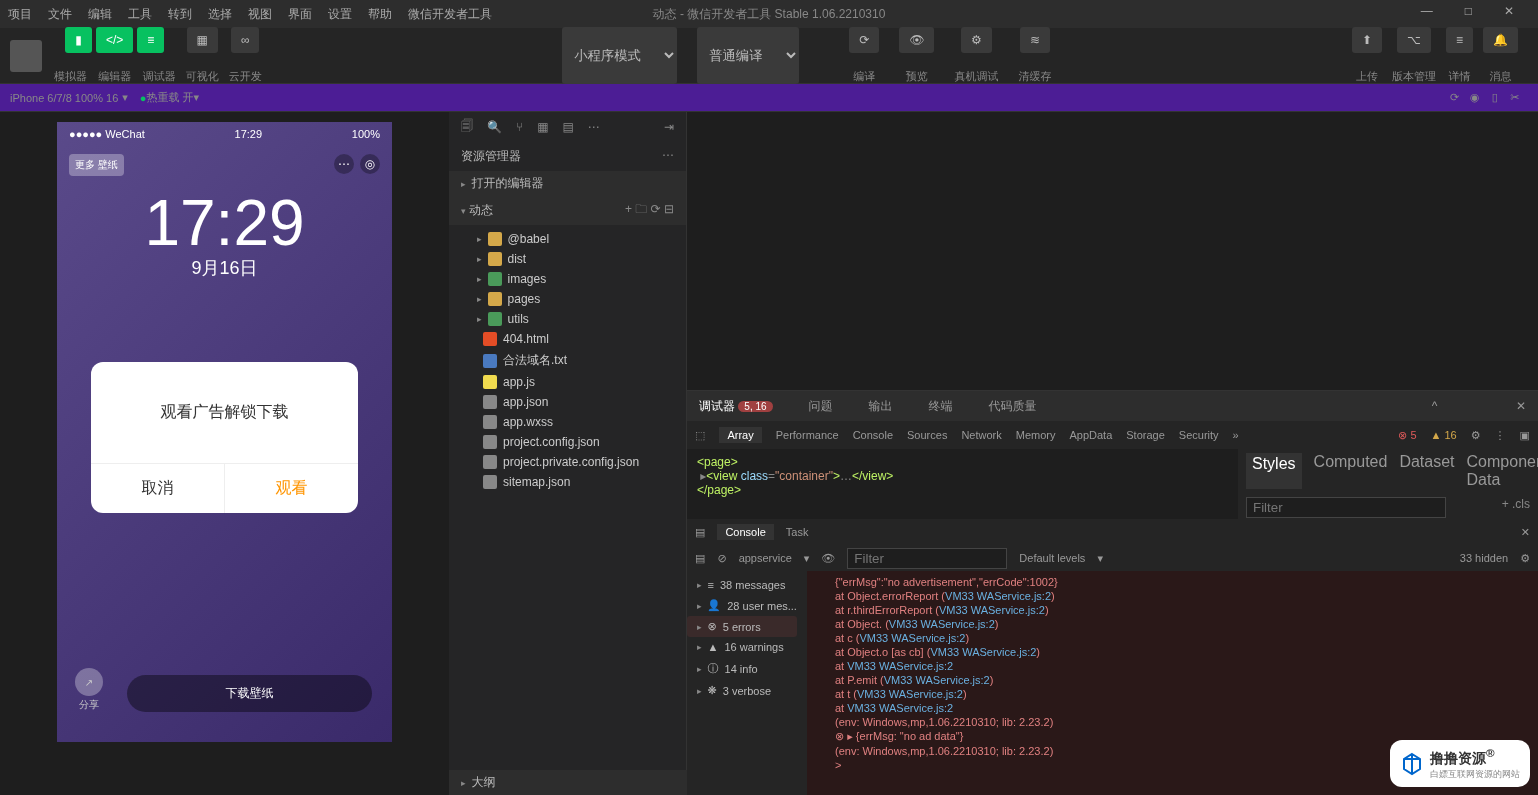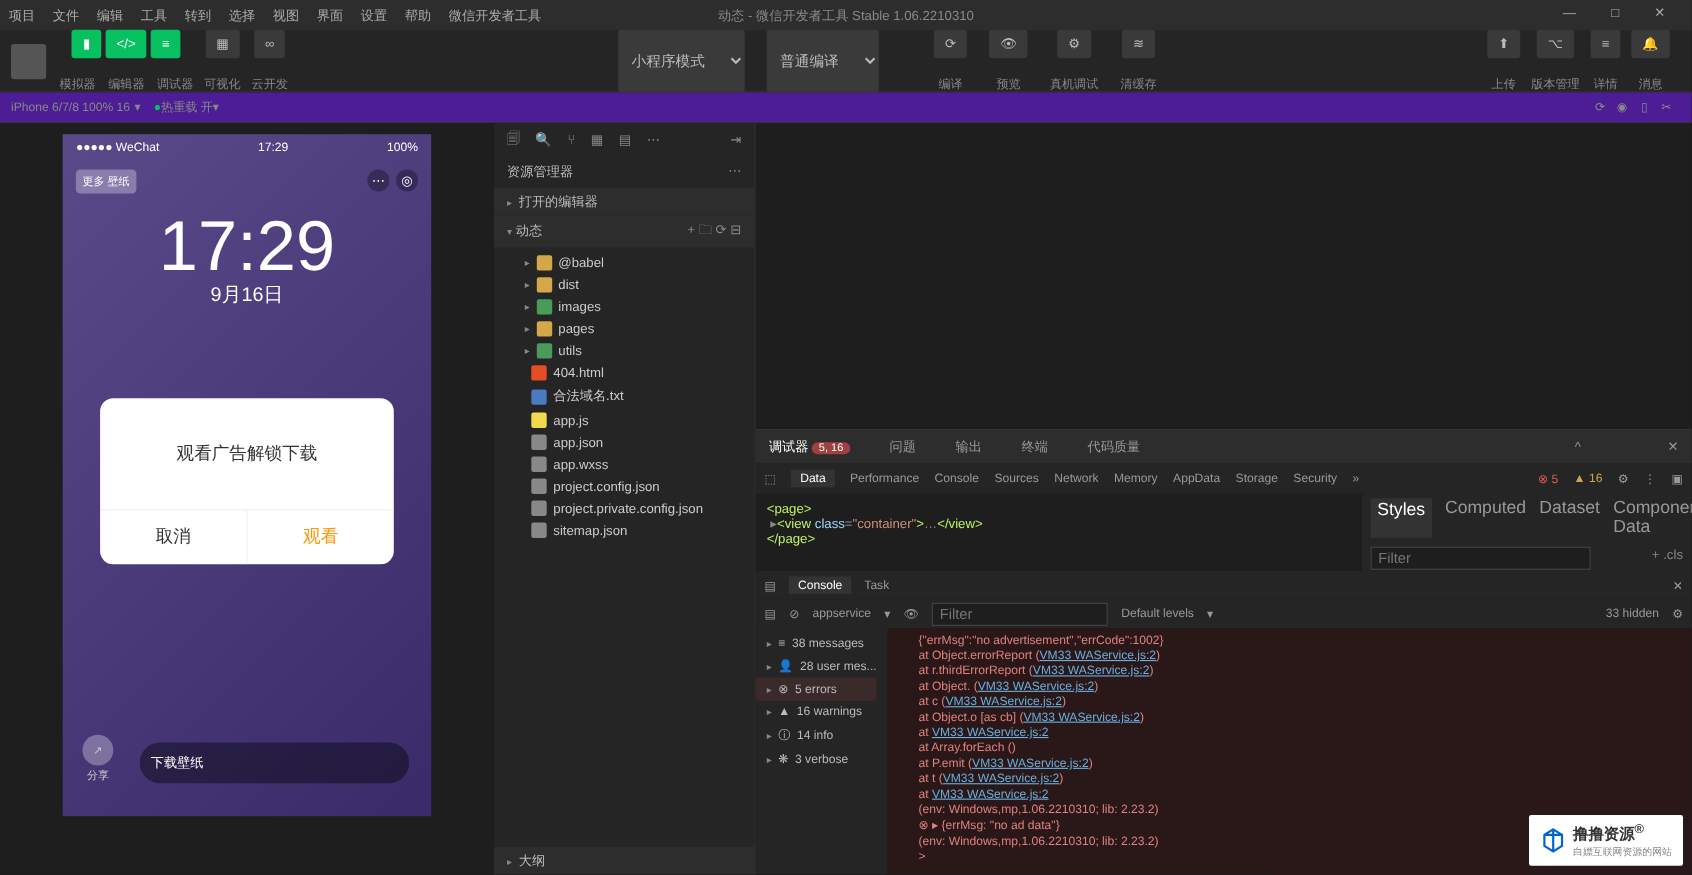--- a/index.html
+++ b/index.html
@@ -27,21 +27,21 @@
 .clock .d{font-size:18px;margin-top:-4px}
 .more{position:absolute;top:32px;left:12px;background:rgba(255,255,255,.3);border-radius:4px;padding:4px 6px;color:#fff;font-size:10px}
 .caps{position:absolute;top:32px;right:12px;display:flex;gap:6px}
 .cap{width:20px;height:20px;background:rgba(0,0,0,.3);border-radius:50%;display:flex;align-items:center;justify-content:center;color:#fff;font-size:12px}
 .dlg{position:absolute;top:240px;left:34px;right:34px;background:#fff;border-radius:12px;overflow:hidden}
 .dlg-msg{padding:40px 20px;text-align:center;color:#333;font-size:16px}
 .dlg-btns{display:flex;border-top:1px solid #eee}
 .dlg-btn{flex:1;padding:14px;text-align:center;font-size:16px}
 .dlg-btn.c{color:#333;border-right:1px solid #eee}
 .dlg-btn.o{color:#ff9500}
-.dlbar{position:absolute;bottom:30px;left:70px;right:20px;background:rgba(0,0,0,.4);border-radius:20px;padding:10px;color:#fff}
+.dlbar{position:absolute;bottom:30px;left:70px;right:20px;background:rgba(0,0,0,.4);border-radius:20px;padding:10px;text-align:center;color:#fff}
 .share{position:absolute;bottom:30px;left:18px;color:#ccc;text-align:center;font-size:10px}
 .share .sic{width:28px;height:28px;background:rgba(255,255,255,.3);border-radius:50%;margin:0 auto 2px;display:flex;align-items:center;justify-content:center}
 .explorer{width:238px;background:#252526;border-right:1px solid #333}
 .ex-ic{height:30px;display:flex;align-items:center;gap:14px;padding:0 12px;color:#888}
 .ex-hdr{padding:6px 12px;color:#bbb;display:flex;justify-content:space-between}
 .ex-sec{padding:4px 12px;color:#bbb;background:#2d2d2d;display:flex;align-items:center;gap:6px}
 .ex-sec.x{justify-content:space-between}
 .tree{padding:4px 0}
 .node{padding:3px 12px 3px 28px;color:#ccc;display:flex;align-items:center;gap:6px;cursor:pointer}
 .fi{width:14px;height:14px;border-radius:2px;display:inline-block}
@@ -72,23 +72,23 @@
 .filter{padding:4px 8px}
 .filter input{background:#1e1e1e;border:1px solid #444;color:#ccc;padding:2px 6px;width:200px}
 .cons{flex:1;display:flex;background:#1e1e1e}
 .cons-side{width:120px;background:#252525;padding:4px 0}
 .cs-item{padding:4px 10px;color:#bbb;display:flex;align-items:center;gap:6px;font-size:11px}
 .cs-item.sel{background:#3a2a2a}
 .cons-main{flex:1;background:#2a1818;font-family:monospace;font-size:11px;padding:4px 8px;color:#e08080;overflow:hidden;position:relative}
 .cons-hdr{height:26px;background:#252525;display:flex;align-items:center;padding:0 8px;gap:12px;color:#999;font-size:11px}
 .cons-hdr .act{background:#333;color:#fff;padding:2px 8px}
 .cons-hdr input{background:#1e1e1e;border:1px solid #444;color:#ccc;padding:2px 6px;width:160px}
-.lnk{color:#6ab0e0;text-decoration:underline}
+.lnk{color:#6ab0e0;}
 .cons-line{padding:1px 0 1px 20px}
-.watermark{position:absolute;right:8px;bottom:8px;background:#fff;padding:6px 10px;display:flex;align-items:center;gap:6px;border-radius:2px}
+.watermark{position:absolute;right:8px;bottom:8px;background:#fff;padding:6px 10px;display:flex;align-items:center;gap:6px;border-radius:12px}
 .wm-ic{width:24px;height:24px}
 .wm-txt{color:#333}
 .wm-txt .t1{font-size:14px;font-weight:bold}
 .wm-txt .t2{font-size:9px;color:#888}
 .arrow{color:#888;font-size:9px}
 .dots{color:#888}
 </style>
 </head>
 <body>
 
@@ -312,21 +312,21 @@
 <span class="act"><span>调试器</span> <span class="badge r">5, 16</span></span>
 <span>问题</span>
 <span>输出</span>
 <span>终端</span>
 <span>代码质量</span>
 <span style="flex:1"></span>
 <span>^</span>&nbsp;&nbsp;<span>✕</span>
 </div>
 <div class="dbg-tools">
 <span>⬚</span>
-<span class="act">Data</span>
+<span class="act">Array</span>
 <span>Performance</span>
 <span>Console</span>
 <span>Sources</span>
 <span>Network</span>
 <span>Memory</span>
 <span>AppData</span>
 <span>Storage</span>
 <span>Security</span>
 <span>»</span>
 <span style="flex:1"></span>
@@ -408,21 +408,20 @@
           </div>
 <div class="cons-main" id="cmain">
 <span style="position:absolute;right:10px;top:170px;color:#6ab0e0">dynami…</span>
 <div class="cons-line">{"errMsg":"no advertisement","errCode":1002}</div>
             <div class="cons-line">    at Object.errorReport (<span class="lnk">VM33 WAService.js:2</span>)</div>
             <div class="cons-line">    at r.thirdErrorReport (<span class="lnk">VM33 WAService.js:2</span>)</div>
             <div class="cons-line">    at Object.<anonymous> (<span class="lnk">VM33 WAService.js:2</span>)</anonymous></div>
             <div class="cons-line">    at c (<span class="lnk">VM33 WAService.js:2</span>)</div>
             <div class="cons-line">    at Object.o [as cb] (<span class="lnk">VM33 WAService.js:2</span>)</div>
             <div class="cons-line">    at <span class="lnk">VM33 WAService.js:2</span></div>
-            <div class="cons-line">    at Array.forEach (<anonymous>)</anonymous></div>
             <div class="cons-line">    at P.emit (<span class="lnk">VM33 WAService.js:2</span>)</div>
             <div class="cons-line">    at t (<span class="lnk">VM33 WAService.js:2</span>)</div>
             <div class="cons-line">    at <span class="lnk">VM33 WAService.js:2</span></div>
             <div class="cons-line">(env: Windows,mp,1.06.2210310; lib: 2.23.2)</div>
             <div class="cons-line">⊗ ▸ {errMsg: "no ad data"}</div>
             <div class="cons-line">(env: Windows,mp,1.06.2210310; lib: 2.23.2)</div>
             <div class="cons-line">&gt;</div>
           </div>
 </div>
 </div>

